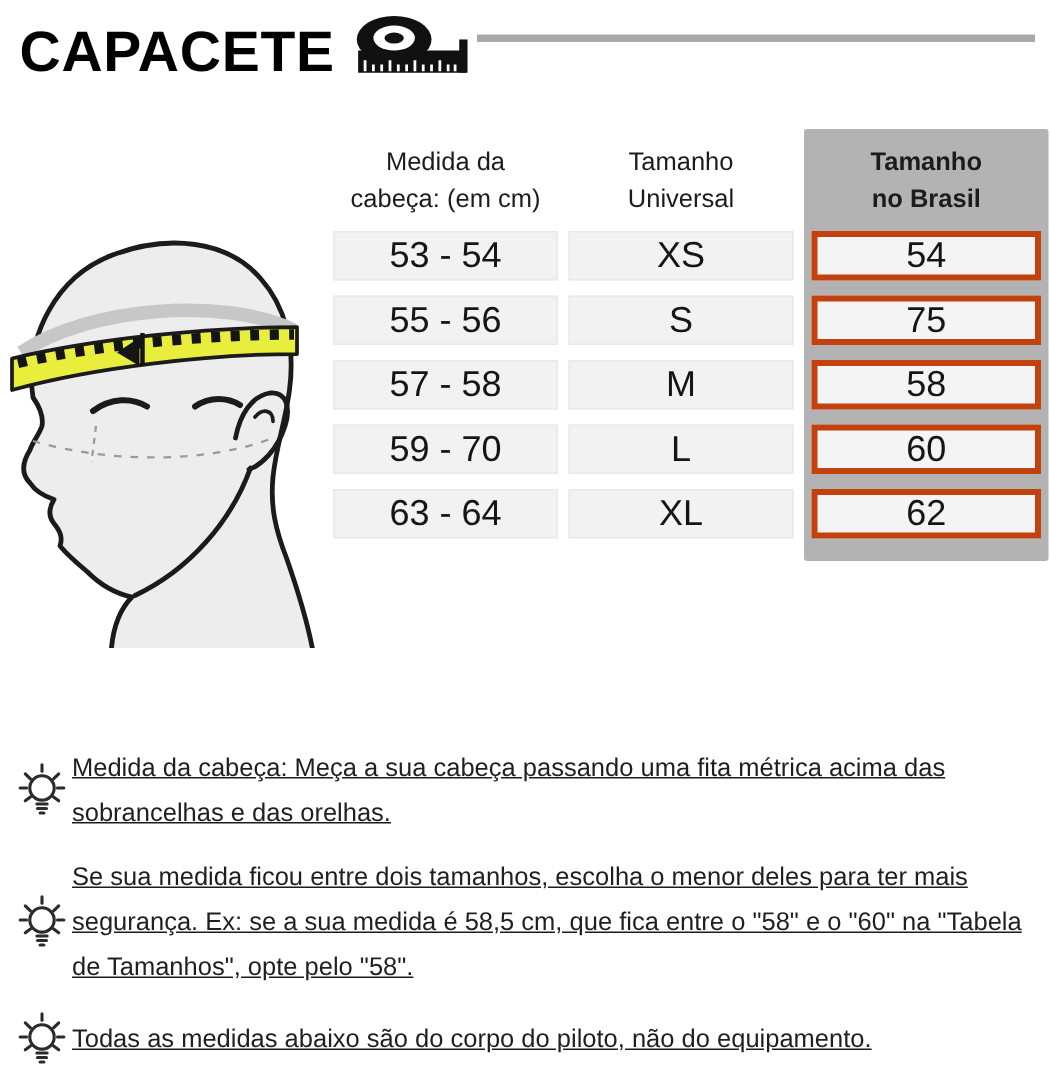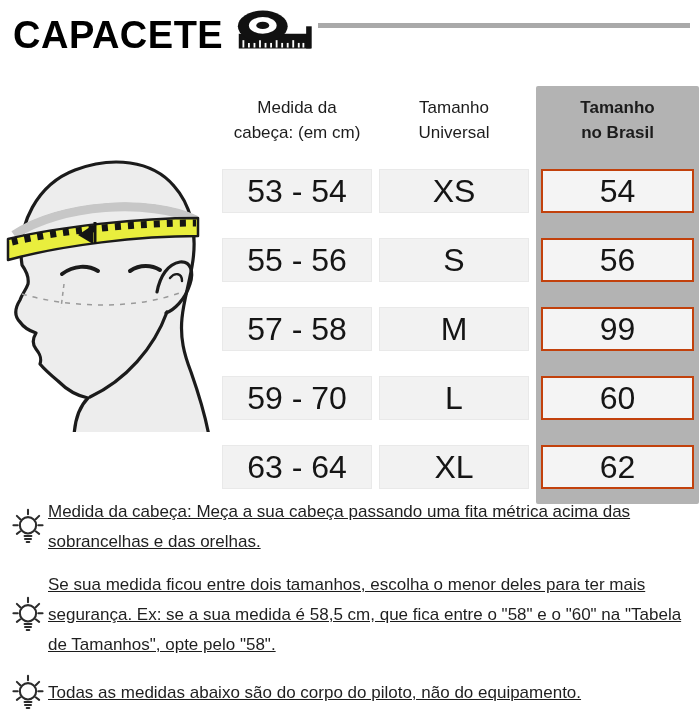--- a/index.html
+++ b/index.html
@@ -14,26 +14,26 @@
   .rule { position:absolute; left:318px; top:23px; width:372px; height:5px; background:#a9a9a9; }
 
   
   .head-art { position:absolute; left:0; top:132px; }
 
   
   .size-table { position:absolute; left:222px; top:86px; display:flex; column-gap:7px; }
   .col { width:150px; display:flex; flex-direction:column; }
   .col-header { height:68px; display:flex; align-items:center; justify-content:center;
                 text-align:center; font-size:17px; line-height:1.5; white-space:pre-line; color:#1c1c1c; }
-  .cell { height:44px; margin-bottom:10px; display:flex; align-items:center; justify-content:center;
-          font-size:32px; color:#151515; background:#f2f2f2; border:1px solid #e9e9e9;margin-top:15px; }
+  .cell { height:33px; margin-bottom:10px; display:flex; align-items:center; justify-content:center;
+          font-size:24px; color:#151515; background:#f2f2f2; border:1px solid #e9e9e9; }
   .col-brasil { width:163px; background:#b3b3b3; padding:0 5px 5px 5px; border-radius:2px;
                 display:flex; flex-direction:column; }
   .col-brasil .col-header { font-weight:bold; }
-  .col-brasil .cell { background:#f4f4f4; border:2px solid #c2410c;text-align:center; }
+  .col-brasil .cell { background:#f4f4f4; border:4px solid #c2410c;text-align:center; }
 
   
   .tips { position:absolute; left:8px; top:497px; width:688px; }
   .tip { display:flex; align-items:center; margin-bottom:13px;text-decoration:underline; }
   .tip-icon-box { width:40px; flex:0 0 40px; display:flex; justify-content:center; }
   .tip-text { width:648px; font-size:17px; line-height:30px; color:#1f1f1f; }
 </style>
 </head>
 <body>
 
@@ -124,22 +124,22 @@
       <div class="cell">S</div>
       <div class="cell">M</div>
       <div class="cell">L</div>
       <div class="cell">XL</div>
     </div>
 
     <div class="col col-brasil">
       <div class="col-header">Tamanho
 no Brasil</div>
       <div class="cell">54</div>
-      <div class="cell">56</div>
-      <div class="cell">99</div>
+      <div class="cell">75</div>
+      <div class="cell">58</div>
       <div class="cell">60</div>
       <div class="cell">62</div>
     </div>
 
   </div>
 
   <div class="tips">
 
     <div class="tip">
       <div class="tip-icon-box">

